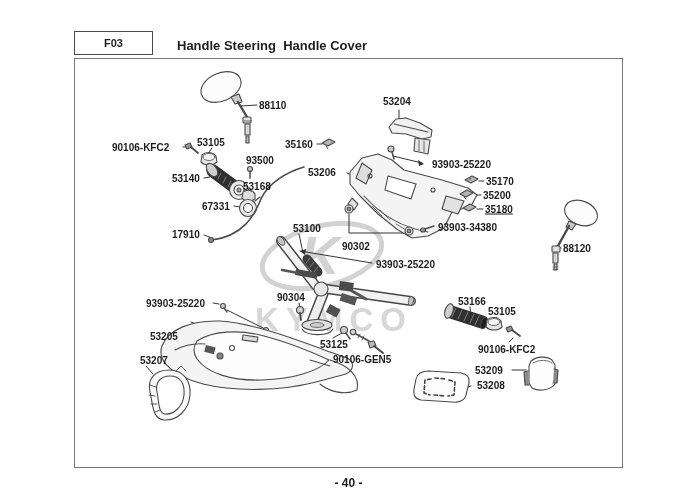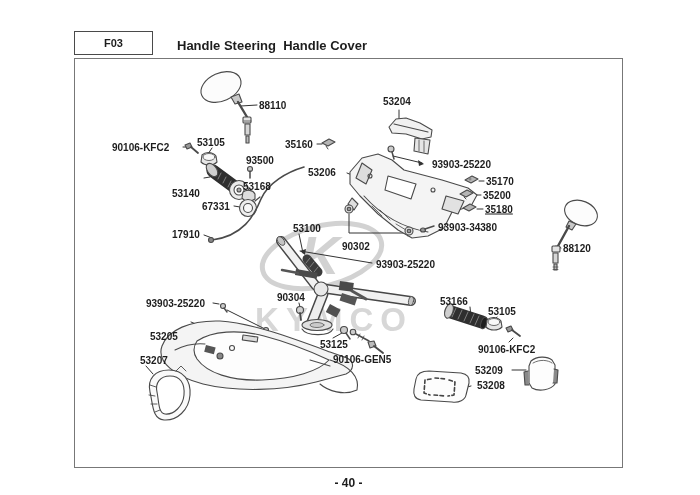--- a/index.html
+++ b/index.html
@@ -251,36 +251,36 @@
   </svg>
 
   <div id="labels-layer">
       <div class="part-label" style="left: 259px; top: 105px;">88110</div>
       <div class="part-label" style="left: 383px; top: 101px;">53204</div>
       <div class="part-label" style="left: 112px; top: 147px;">90106-KFC2</div>
       <div class="part-label" style="left: 197px; top: 142px;">53105</div>
       <div class="part-label" style="left: 285px; top: 144px;">35160</div>
       <div class="part-label" style="left: 246px; top: 160px;">93500</div>
       <div class="part-label" style="left: 308px; top: 172px;">53206</div>
-      <div class="part-label" style="left: 172px; top: 178px; margin-top: 15px;">53140</div>
+      <div class="part-label" style="left: 172px; top: 178px;">53140</div>
       <div class="part-label" style="left: 432px; top: 164px;">93903-25220</div>
       <div class="part-label" style="left: 243px; top: 186px;">53168</div>
       <div class="part-label" style="left: 486px; top: 181px;">35170</div>
       <div class="part-label" style="left: 483px; top: 195px;">35200</div>
       <div class="part-label" style="left: 202px; top: 206px;">67331</div>
       <div class="part-label" style="left: 485px; top: 209px; text-decoration: underline;">35180</div>
       <div class="part-label" style="left: 172px; top: 234px;">17910</div>
       <div class="part-label" style="left: 293px; top: 228px;">53100</div>
       <div class="part-label" style="left: 438px; top: 227px;">93903-34380</div>
       <div class="part-label" style="left: 563px; top: 248px;">88120</div>
       <div class="part-label" style="left: 342px; top: 246px;">90302</div>
       <div class="part-label" style="left: 376px; top: 264px;">93903-25220</div>
       <div class="part-label" style="left: 277px; top: 297px;">90304</div>
       <div class="part-label" style="left: 146px; top: 303px;">93903-25220</div>
-      <div class="part-label" style="left: 440px; top: 301px; text-align: right;">53166</div>
+      <div class="part-label" style="left: 458px; top: 301px; text-align: right;">53166</div>
       <div class="part-label" style="left: 488px; top: 311px;">53105</div>
       <div class="part-label" style="left: 150px; top: 322px; margin-top: 14px;">53205</div>
       <div class="part-label" style="left: 478px; top: 349px;">90106-KFC2</div>
       <div class="part-label" style="left: 320px; top: 344px; text-align: center;">53125</div>
       <div class="part-label" style="left: 140px; top: 360px;">53207</div>
       <div class="part-label" style="left: 333px; top: 359px;">90106-GEN5</div>
       <div class="part-label" style="left: 475px; top: 370px;">53209</div>
       <div class="part-label" style="left: 477px; top: 385px;">53208</div>
     </div>
 

